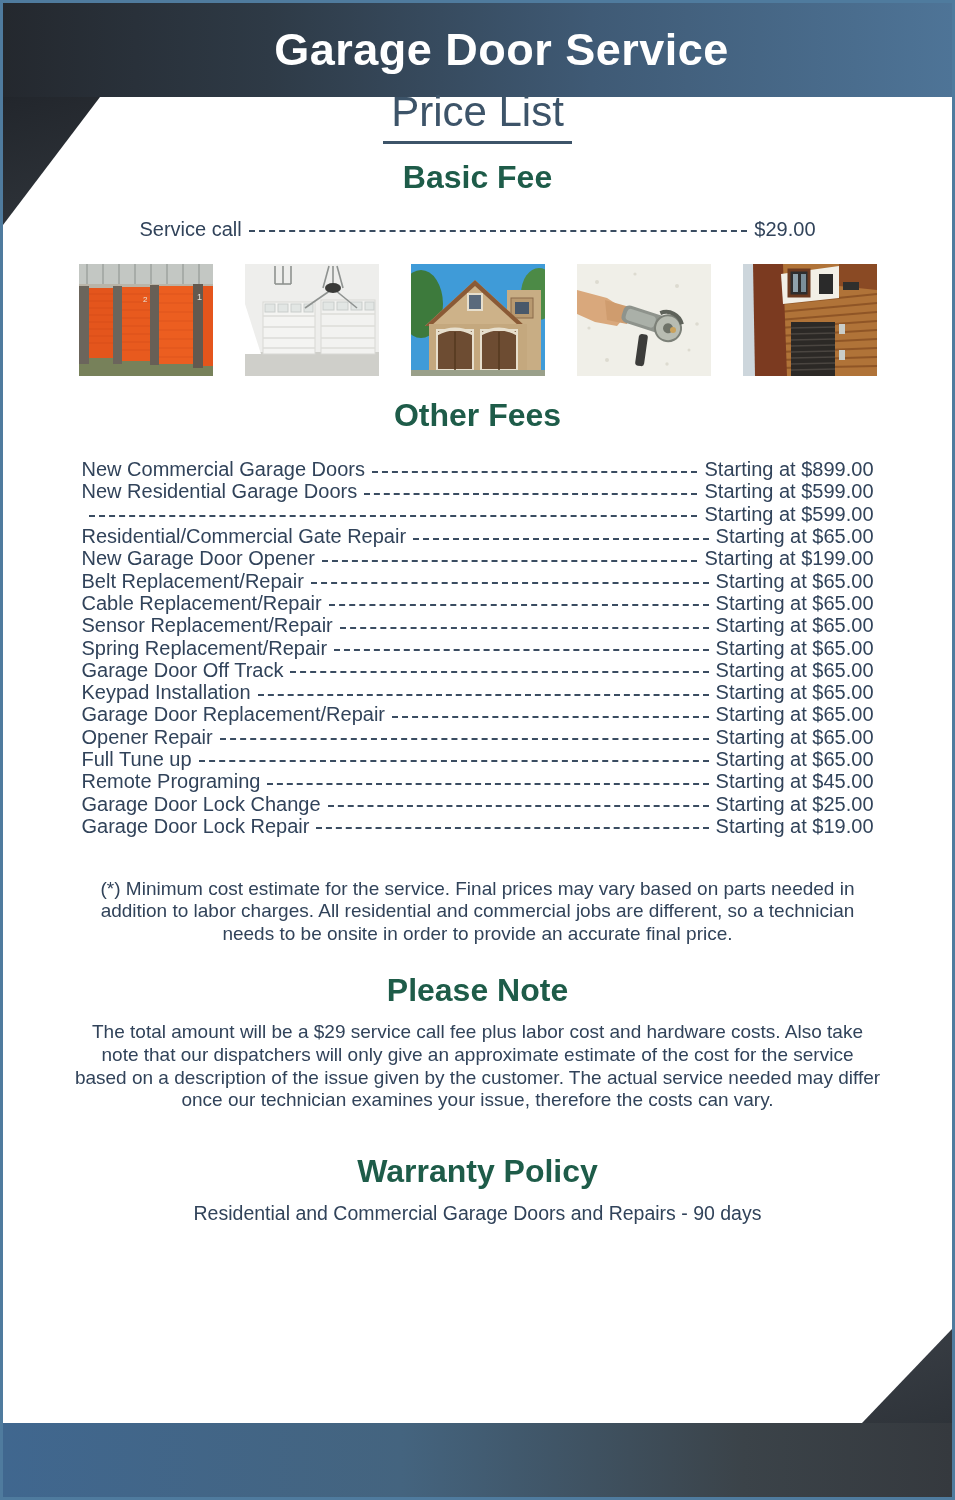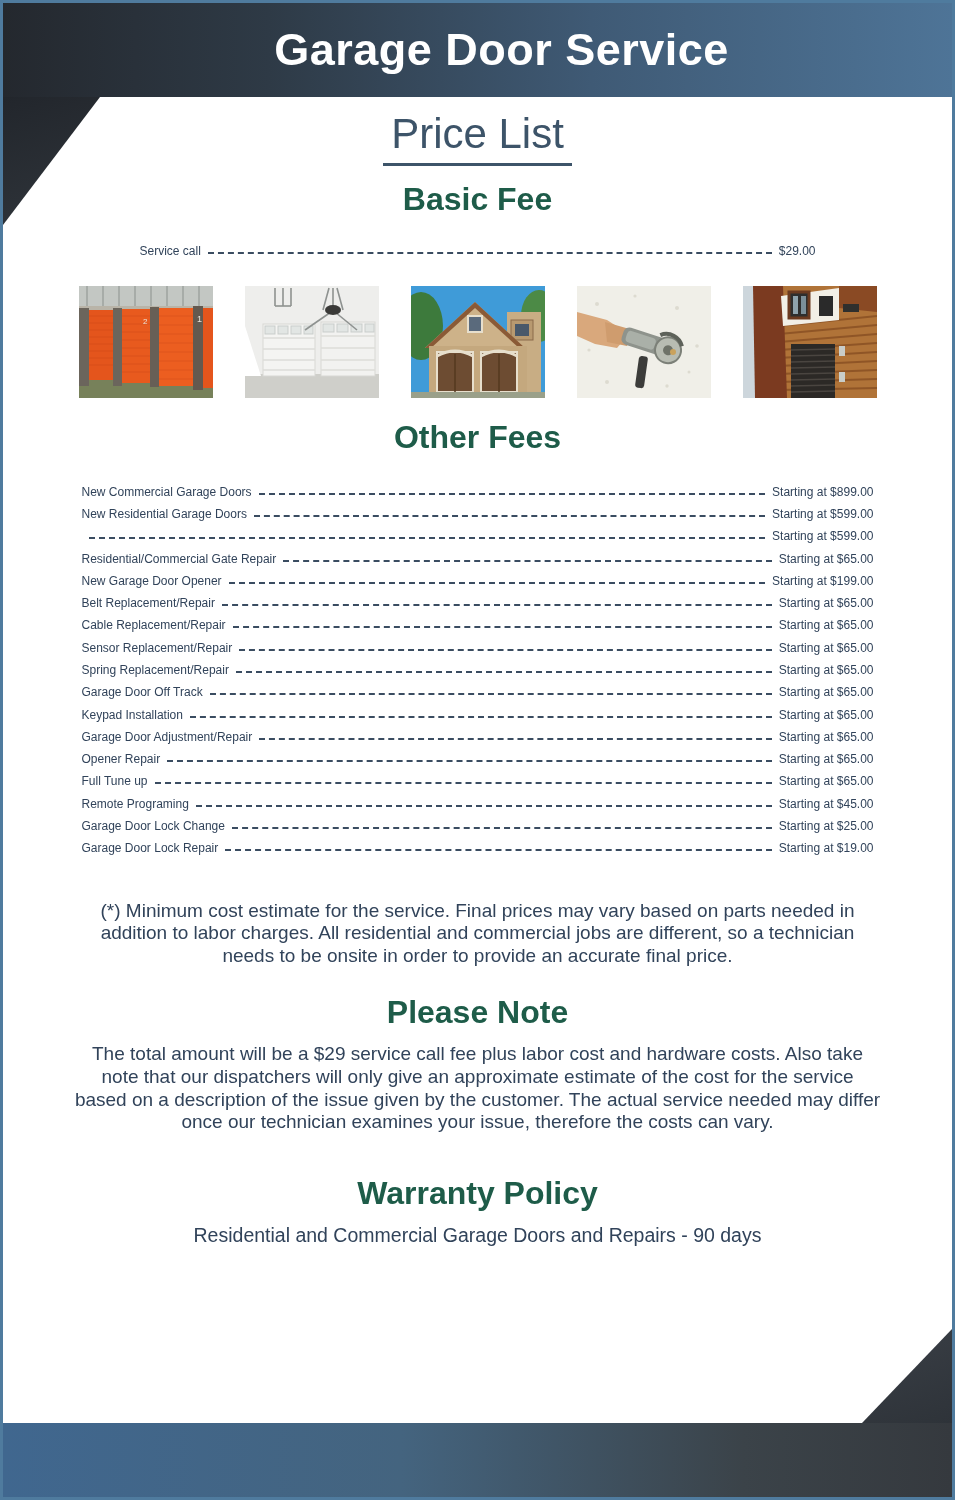--- a/index.html
+++ b/index.html
@@ -40,35 +40,35 @@
   .wedge-bottom-right{
     position:absolute;right:0;bottom:74px;width:90px;height:94px;
     background:linear-gradient(340deg,#2e3339 0%,#383d44 85%);
     clip-path:polygon(100% 0,100% 100%,0 100%);
   }
   
   .app-title{
     color:#ffffff;font-size:45px;font-weight:bold;letter-spacing:.5px;margin-left:48px;
   }
   
-  .content{position:absolute;top:108px;left:0;right:0;text-align:center;}
+  .content{position:absolute;top:86px;left:0;right:0;text-align:center;}
   .price-title{
     display:inline-block;font-size:42px;color:var(--title-blue);
     border-bottom:3px solid var(--title-blue);padding:0 8px 6px;line-height:1.1;
   }
   .section-heading{
     font-size:32px;font-weight:bold;color:var(--heading-green);line-height:30px;
   }
   .h-basic{margin-top:18px;}
   .h-other{margin-top:24px;}
   .h-note{margin-top:30px;}
   .h-warranty{margin-top:44px;}
   
   .fee-row{
-    display:flex;align-items:center;font-size:12px;color:var(--body-text);
+    display:flex;align-items:center;font-size:20px;color:var(--body-text);
     height:22.3px;text-align:left;
   }
   .fee-label{white-space:nowrap;}
   .fee-price{white-space:nowrap;}
   .leader{
     flex:1 1 auto;min-width:18px;height:0;
     border-bottom:2px dashed #3a4c61;margin:0 7px;transform:translateY(2px);
   }
   .service-row{width:676px;margin:26px auto 0;}
   .fee-list{width:792px;margin:28px auto 0;}
@@ -355,21 +355,21 @@
           <span class="fee-label">Garage Door Off Track</span>
           <span class="leader"></span>
           <span class="fee-price">Starting at $65.00</span>
         </div>
       <div class="fee-row">
           <span class="fee-label">Keypad Installation</span>
           <span class="leader"></span>
           <span class="fee-price">Starting at $65.00</span>
         </div>
       <div class="fee-row">
-          <span class="fee-label">Garage Door Adjustment/Repair</span>
+          <span class="fee-label">Garage Door Replacement/Repair</span>
           <span class="leader"></span>
           <span class="fee-price">Starting at $65.00</span>
         </div>
       <div class="fee-row">
           <span class="fee-label">Opener Repair</span>
           <span class="leader"></span>
           <span class="fee-price">Starting at $65.00</span>
         </div>
       <div class="fee-row">
           <span class="fee-label">Full Tune up</span>

